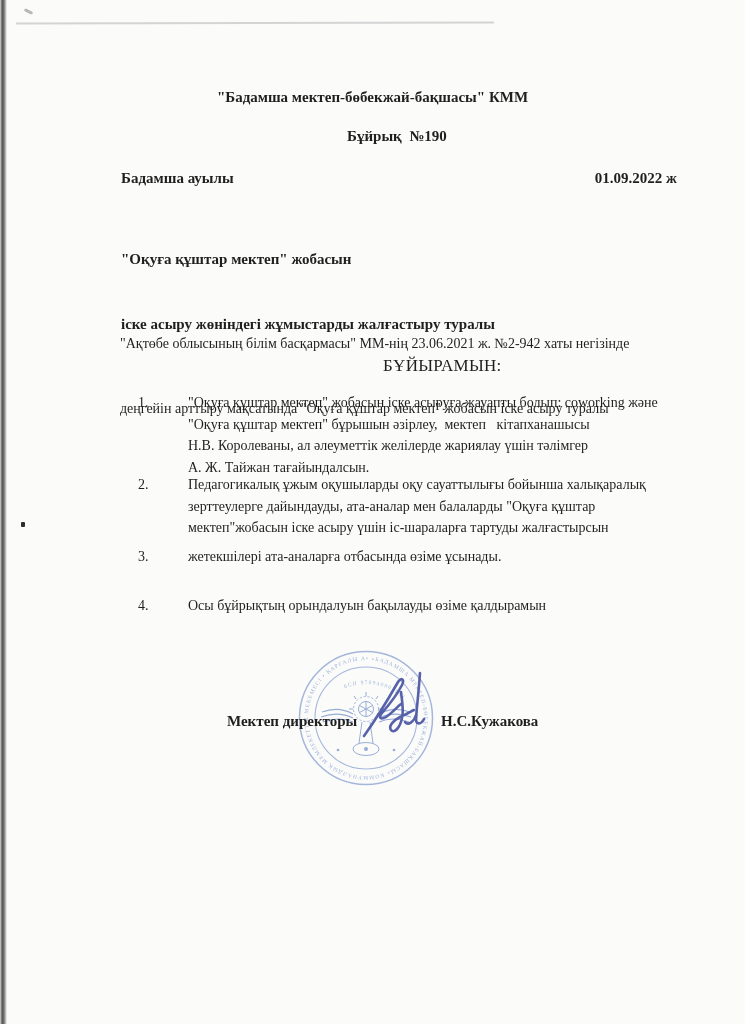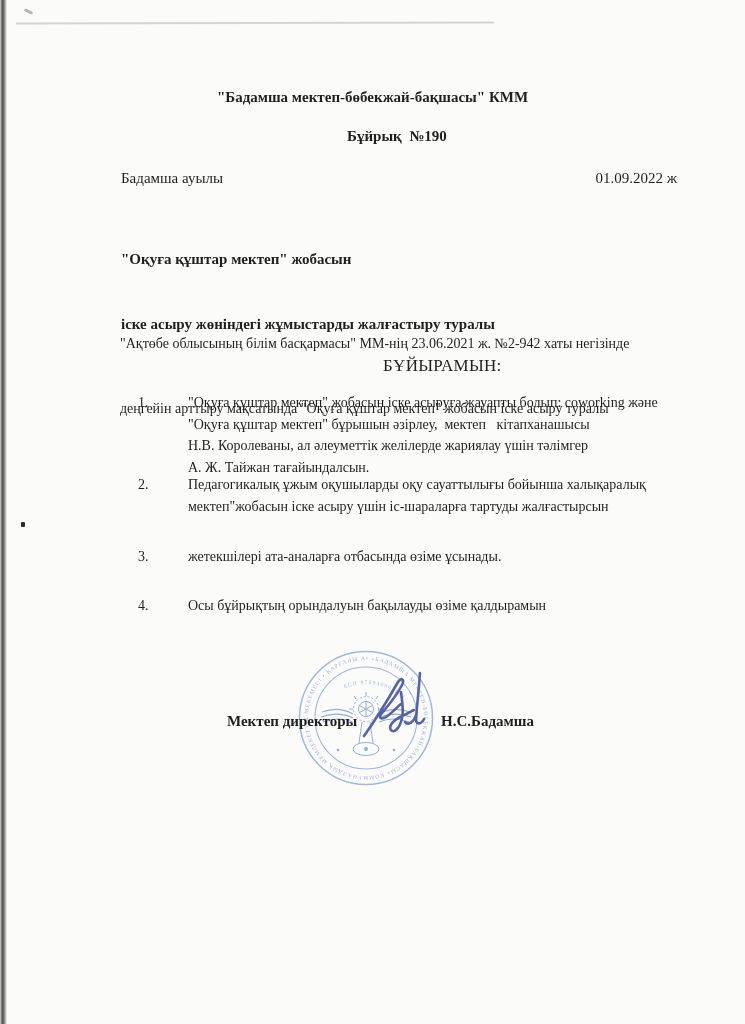--- a/index.html
+++ b/index.html
@@ -11,21 +11,21 @@
     font-family:"Liberation Serif","DejaVu Serif",serif;
     color:#1f1f1f;
   }
   .t{position:absolute;white-space:pre;font-size:14px;line-height:21.5px;}
   .bold{font-weight:700;}
   .fs15{font-size:15px;}
   .center{left:0;right:0;text-align:center;}
   .lines div{white-space:pre;}
   
   .placedate{position:absolute;left:121px;right:68px;top:170px;display:flex;justify-content:space-between;}
-  .placedate span{white-space:pre;font-size:15px;font-weight:400;text-align:center;}
+  .placedate span{white-space:pre;font-size:15px;font-weight:700;text-align:center;}
   
   .item{position:absolute;left:138px;display:flex;}
   .item .num{width:50px;font-size:14px;line-height:21.5px;white-space:pre;}
   .item .itemlines div{white-space:pre;font-size:14px;line-height:21.5px;}
   
   .edge-shadow{position:absolute;left:0;top:0;width:7px;height:1024px;
     background:linear-gradient(to right,#dcdcdc 0%,#565656 30%,#6e6e6e 55%,rgba(251,251,250,0) 100%);}
   .scanline{position:absolute;left:16px;top:22px;width:478px;height:1.5px;background:#c7c7c7;opacity:.75;transform:rotate(-.12deg);}
   .cornermark{position:absolute;left:24px;top:10px;width:9px;height:3px;background:#9a9a9a;border-radius:2px;transform:rotate(25deg);opacity:.7;}
   .speck{position:absolute;left:21px;top:522px;width:4px;height:5px;background:#2e2e2e;border-radius:1px;}
@@ -69,20 +69,21 @@
       <div>"Оқуға құштар мектеп" бұрышын әзірлеу,  мектеп   кітапханашысы</div>
       <div>Н.В. Королеваны, ал әлеуметтік желілерде жариялау үшін тәлімгер</div>
       <div>А. Ж. Тайжан тағайындалсын.</div>
     </div>
   </div>
 
   <div class="item" style="top:474px">
     <div class="num">2.</div>
     <div class="itemlines">
       <div>Педагогикалық ұжым оқушыларды оқу сауаттылығы бойынша халықаралық</div>
+      <div>зерттеулерге дайындауды, ата-аналар мен балаларды "Оқуға құштар</div>
       <div>мектеп"жобасын іске асыру үшін іс-шараларға тартуды жалғастырсын</div>
     </div>
   </div>
 
   <div class="item" style="top:546px">
     <div class="num">3.</div>
     <div class="itemlines">
       <div>жетекшілері ата-аналарға отбасында өзіме ұсынады.</div>
     </div>
   </div>
@@ -121,21 +122,21 @@
 
       <path d="M 66,74 L 63,95 M 74,74 L 77,95"></path>
       <ellipse cx="70" cy="101" rx="13" ry="6.5"></ellipse>
       <circle cx="70" cy="101" r="2" fill="#8ea6d2" stroke="none"></circle>
       <circle cx="42" cy="102" r="1.3" fill="#8ea6d2" stroke="none"></circle>
       <circle cx="98" cy="102" r="1.3" fill="#8ea6d2" stroke="none"></circle>
     </g>
   </svg>
 
   <div class="t bold fs15" style="left:227px;top:711px">Мектеп директоры</div>
-  <div class="t bold fs15" style="left:441px;top:711px">Н.С.Бадамша</div>
+  <div class="t bold fs15" style="left:441px;top:711px">Н.С.Кужакова</div>
 
   <svg class="signature" width="78" height="78" viewBox="0 0 78 78">
     <g fill="none" stroke="#4b56a3" stroke-width="2.6" stroke-linecap="round" opacity=".92">
       <path d="M 8,68 C 18,54 34,28 42,14 C 45,9 49,11 46,17 C 41,27 32,38 26,45 C 22,50 25,52 30,49 C 36,45 41,39 45,36"></path>
       <path d="M 45,24 C 46,33 48,42 46,50 C 44,60 38,66 35,62 C 32,58 38,52 44,49 C 49,47 54,44 58,42"></path>
       <path d="M 64,5 C 63,20 61,38 60,50 C 59,57 65,57 68,51"></path>
       <path d="M 60,47 C 58,54 52,58 49,54"></path>
     </g>
   </svg>
 

